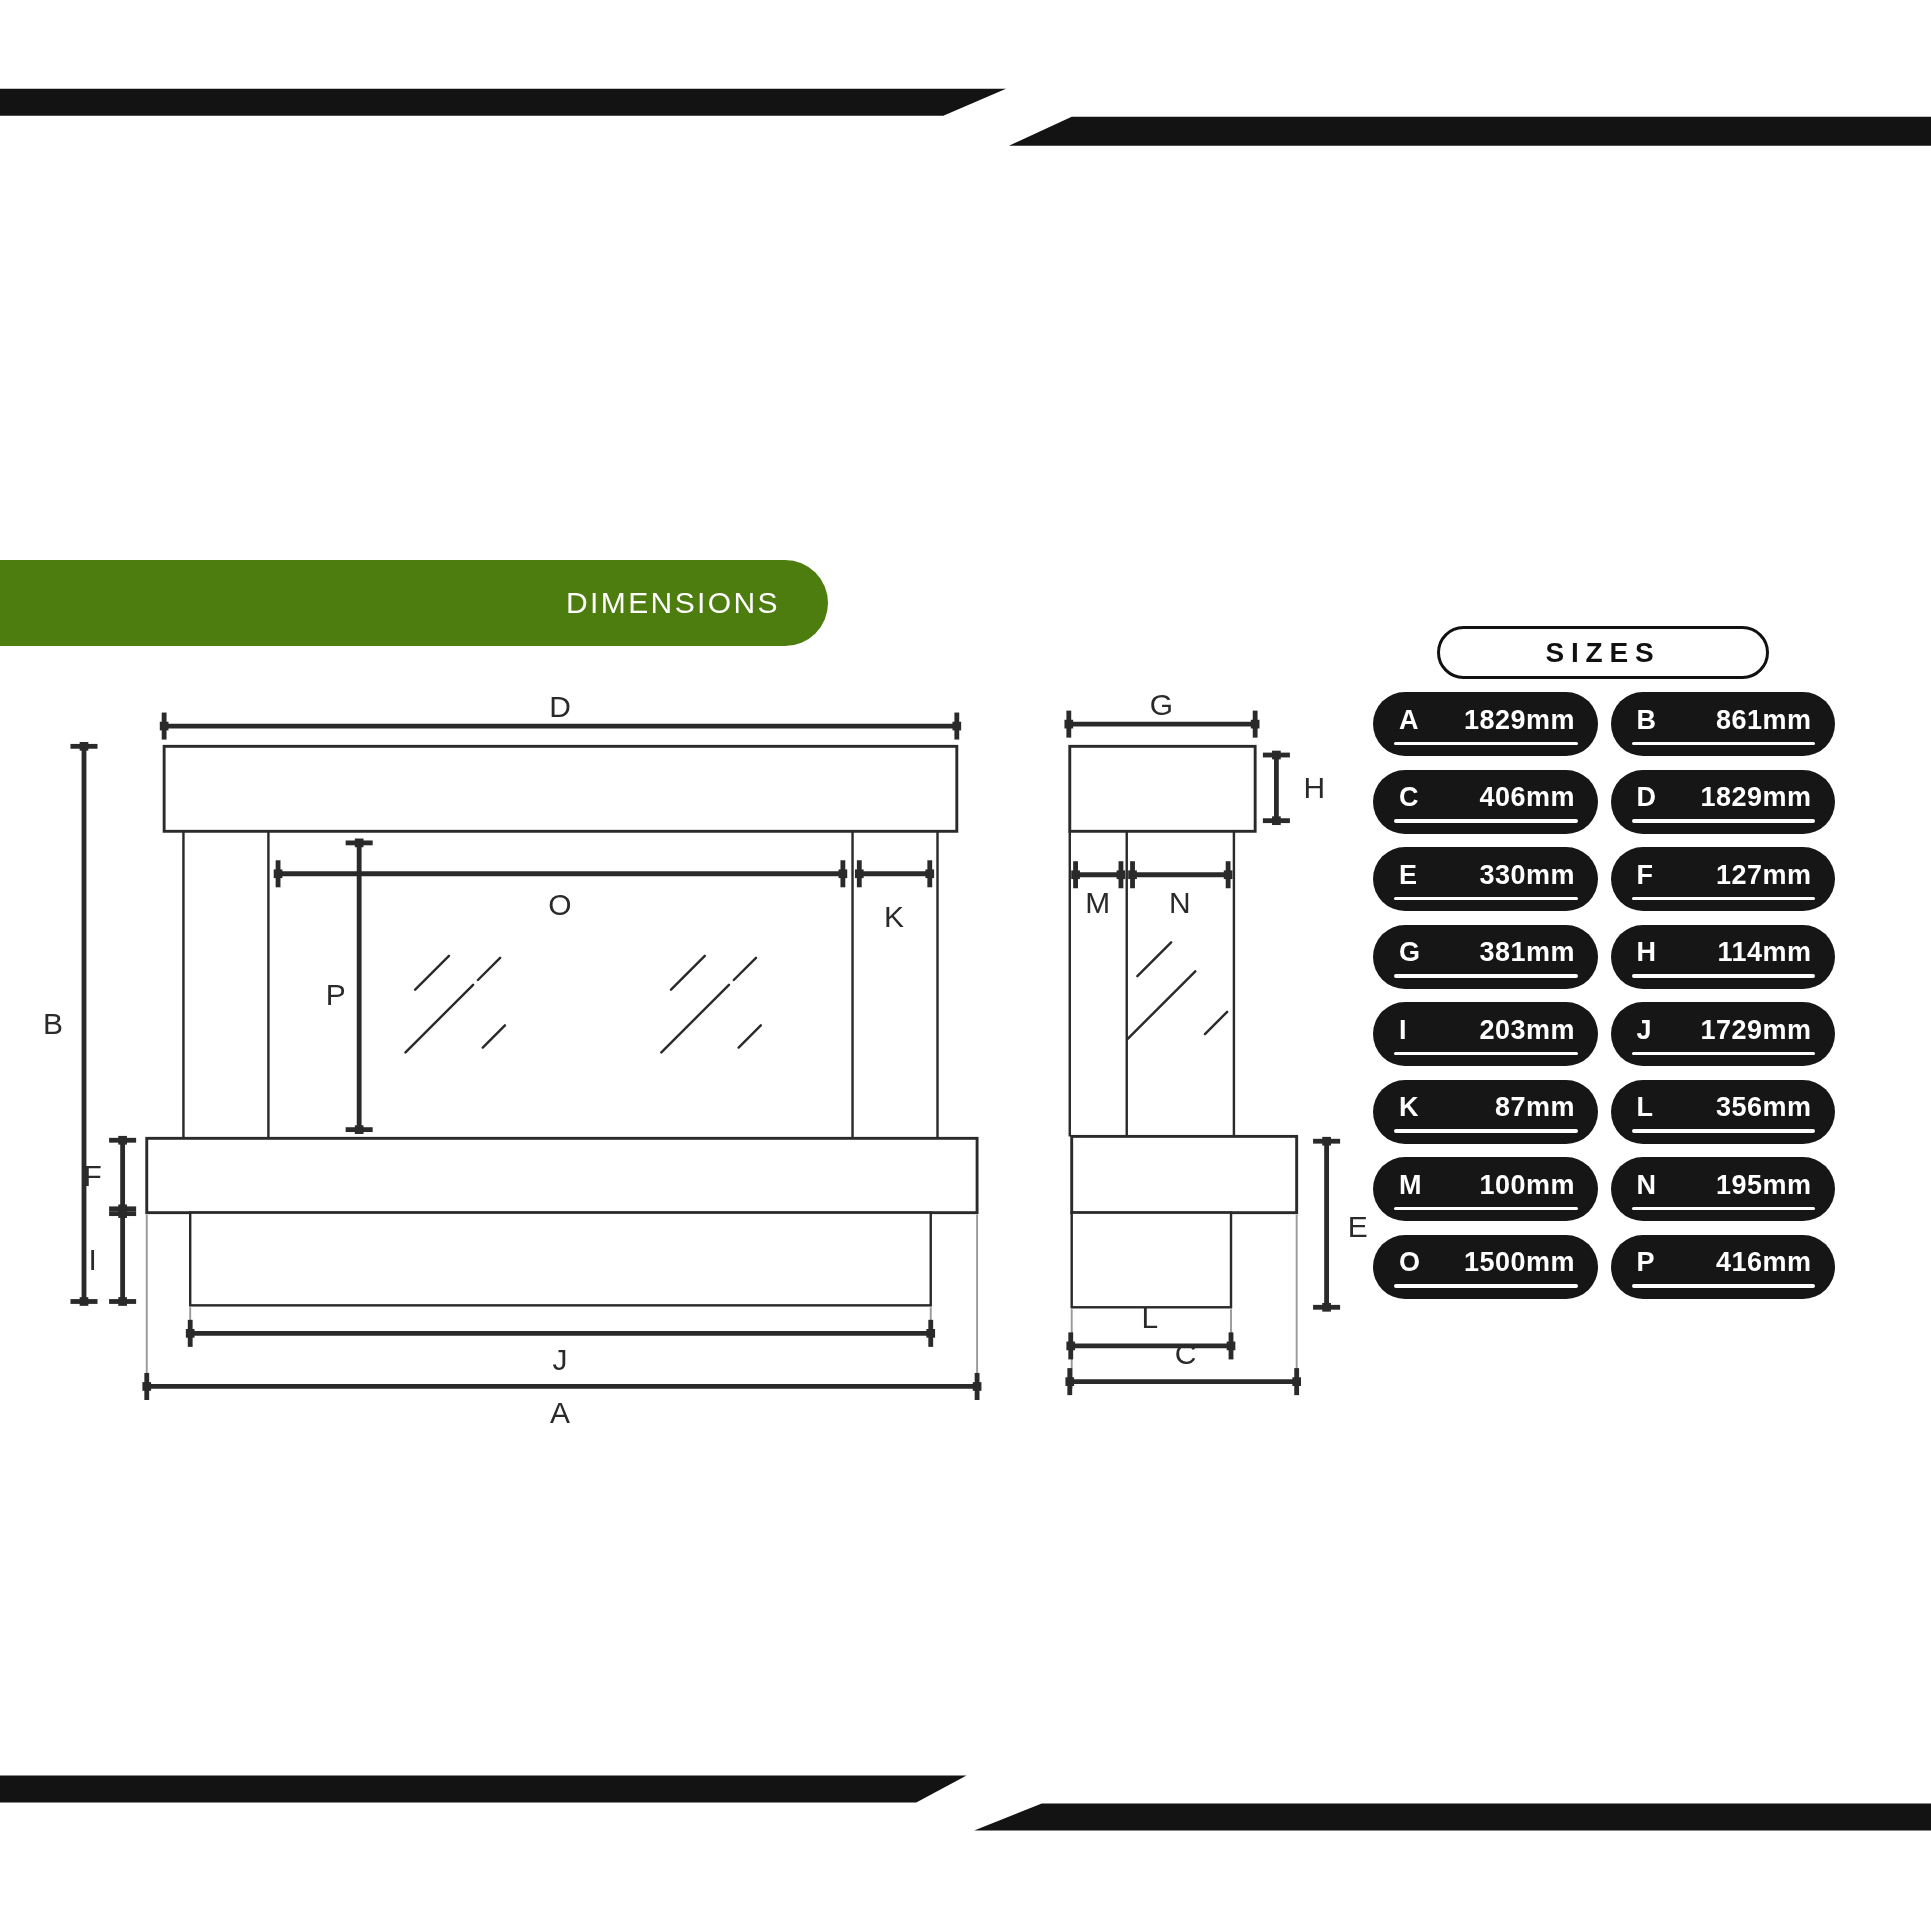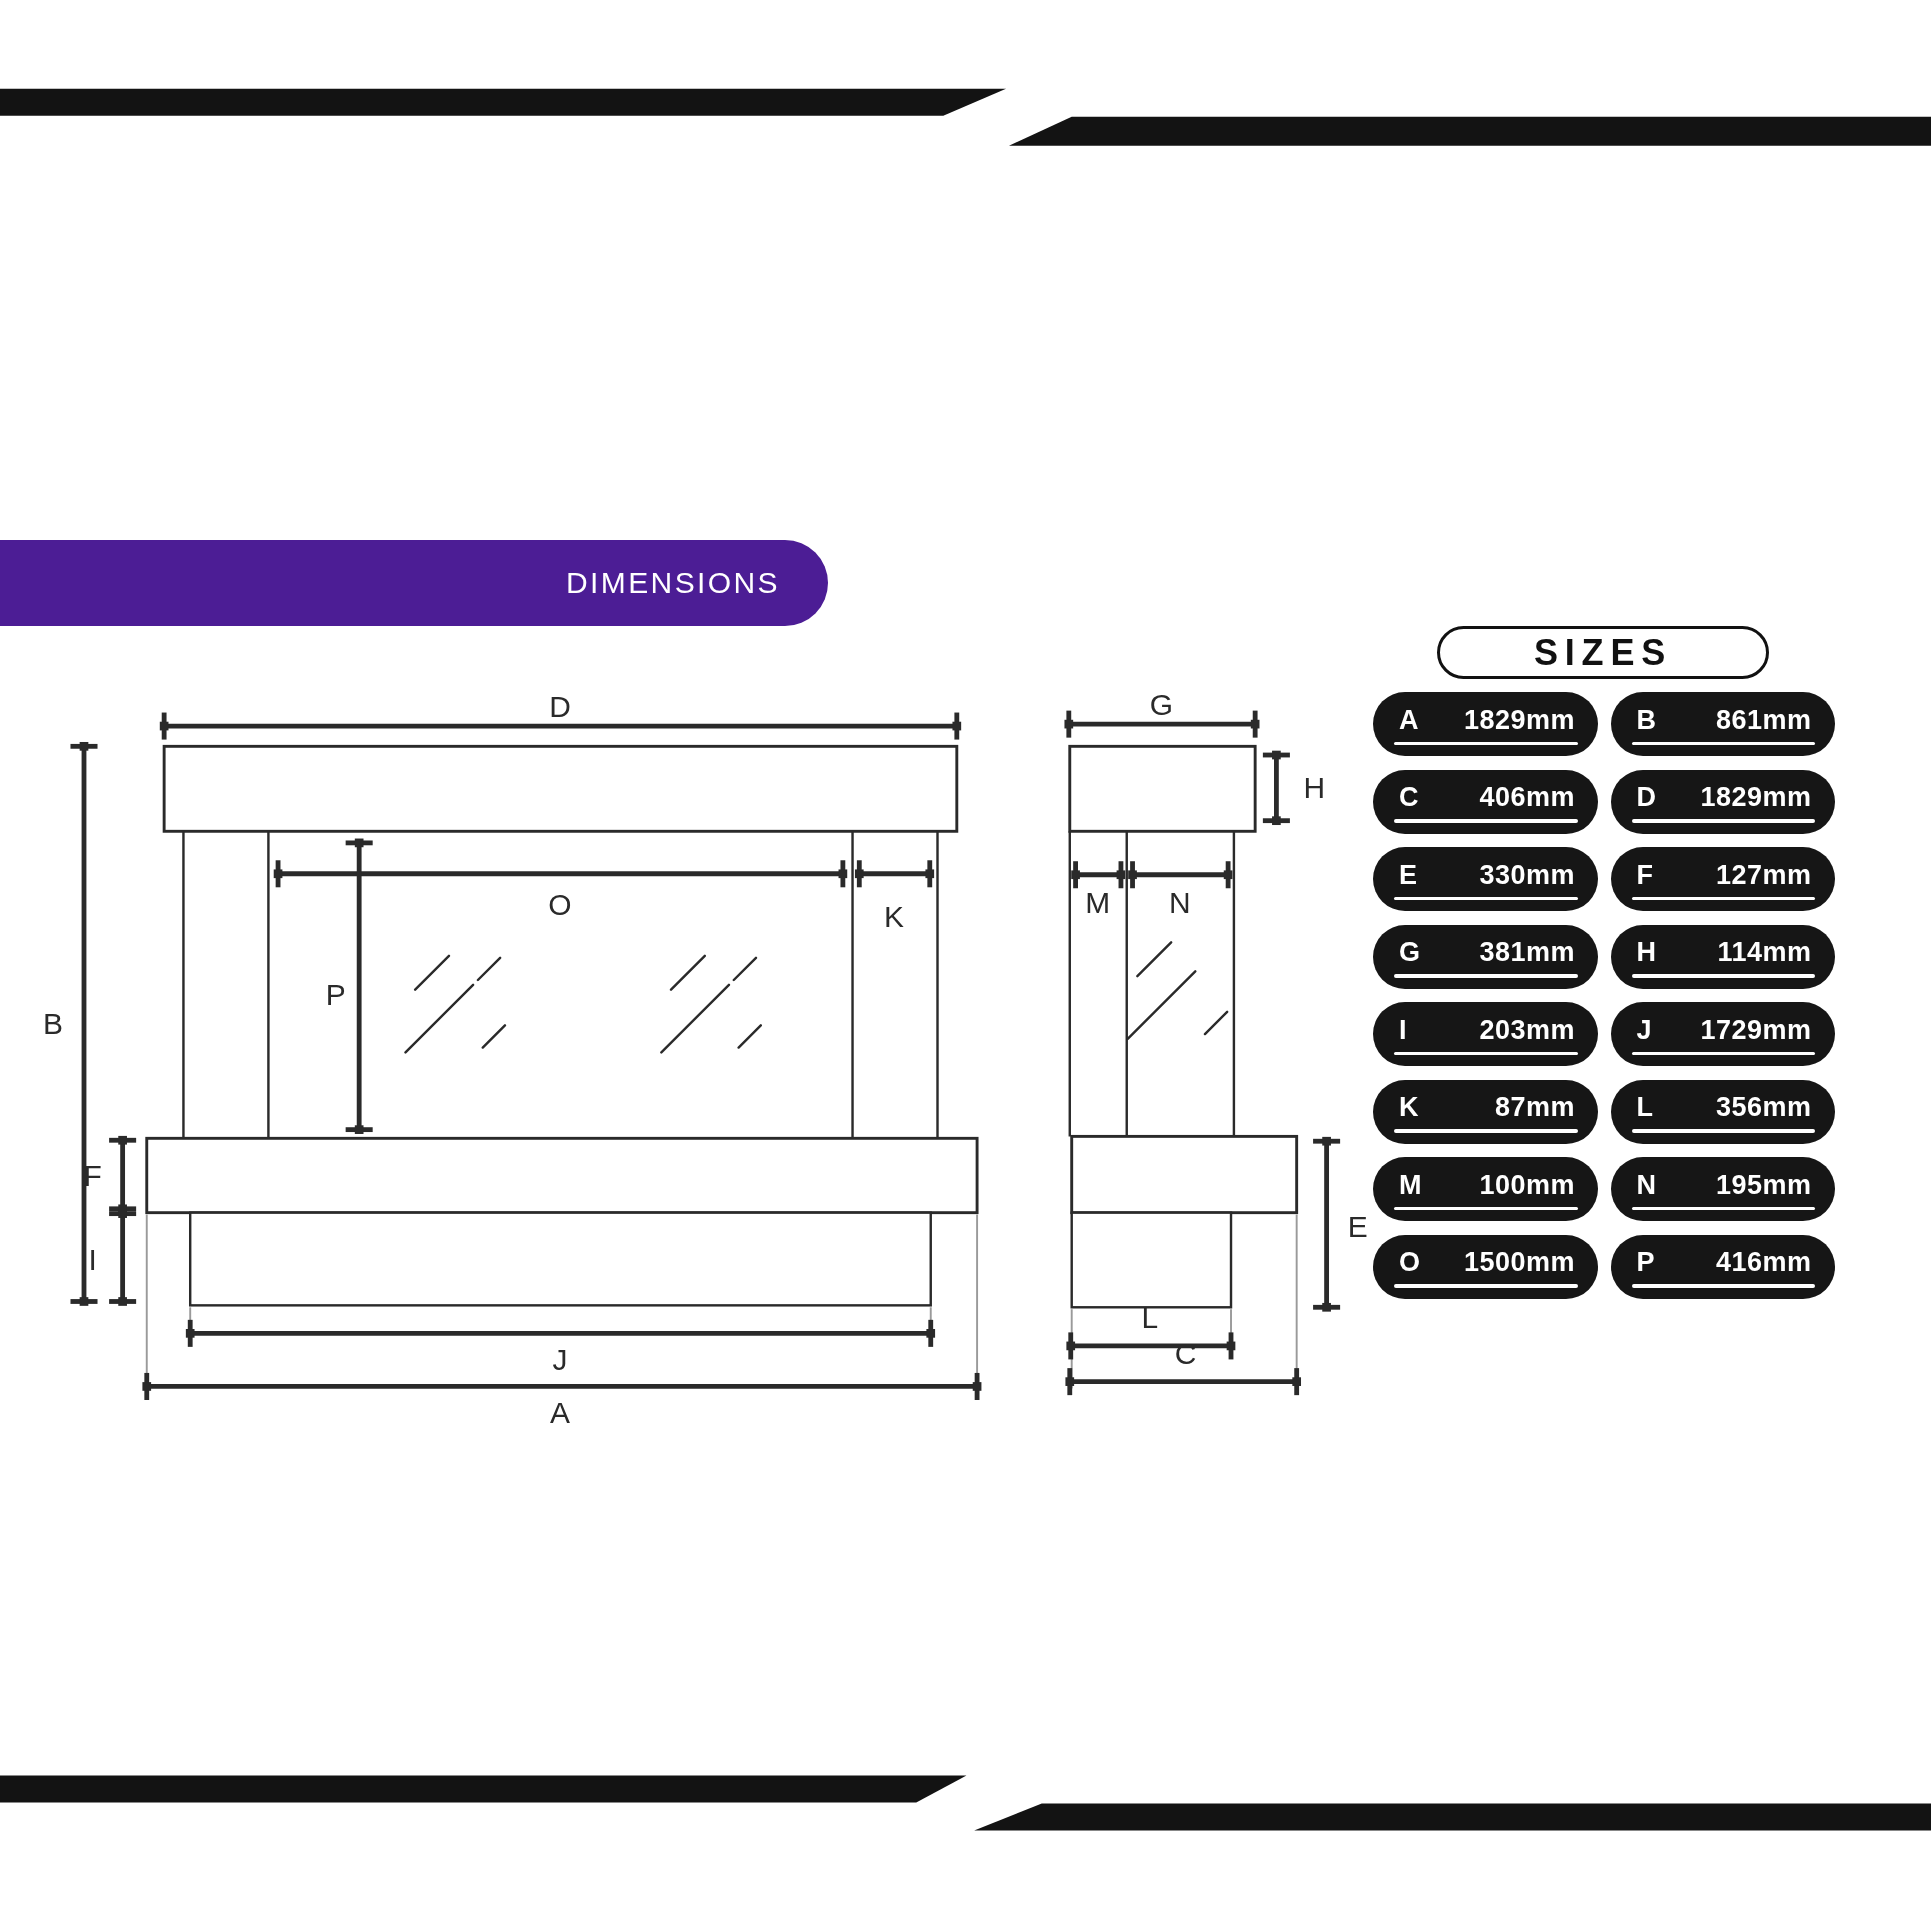--- a/index.html
+++ b/index.html
@@ -5,36 +5,36 @@
   html,body{margin:0;padding:0;background:#ffffff;}
   #canvas{
     position:relative;width:1931px;height:1931px;background:#ffffff;overflow:hidden;
     font-family:"Liberation Sans", sans-serif;
   }
   
   #drawing{position:absolute;left:0;top:0;width:1931px;height:1931px;}
 
   
   .dim-pill{
-    position:absolute;left:0;top:540px;width:828px;height:86px;
-    background:#4c1d95;border-radius:0 43px 43px 0;
+    position:absolute;left:0;top:560px;width:828px;height:86px;
+    background:#4d7c0f;border-radius:0 43px 43px 0;
     display:flex;align-items:center;justify-content:flex-end;
     padding-right:48px;box-sizing:border-box;
   }
   .dim-pill span{
     color:#ffffff;font-size:30px;font-weight:400;letter-spacing:2.4px;
   }
 
   
   .sizes-pill{
     position:absolute;left:1437px;top:626px;width:332px;height:53px;
     background:#ffffff;border:3.9px solid #111111;border-radius:27px;
     box-sizing:border-box;display:flex;align-items:center;justify-content:center;
   }
-  .sizes-pill span{color:#111111;font-size:36px;font-weight:bold;letter-spacing:6.8px;}
+  .sizes-pill span{color:#111111;font-size:28px;font-weight:bold;letter-spacing:6.8px;}
 
   
   .badge-grid{
     position:absolute;left:1373px;top:692px;
     display:grid;grid-template-columns:225px 224px;grid-auto-rows:64px;
     column-gap:12.6px;row-gap:13.5px;
   }
   .badge{
     position:relative;background:#161616;border-radius:32px;
     display:flex;align-items:center;justify-content:space-between;

